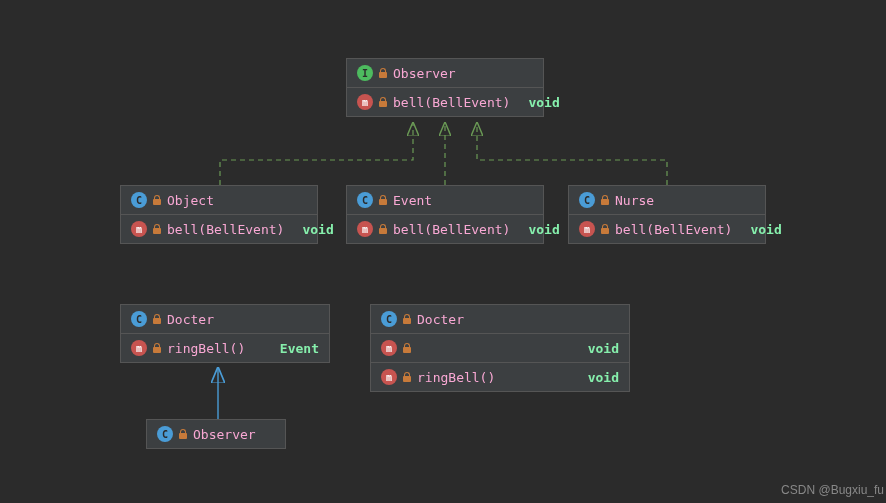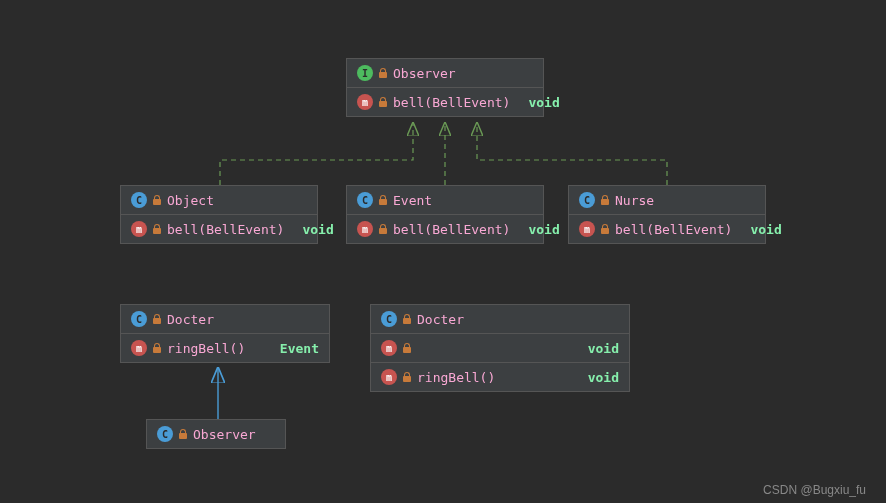--- a/index.html
+++ b/index.html
@@ -79,21 +79,21 @@
   position: absolute;
   top: 0;
   left: 0;
   width: 886px;
   height: 503px;
   pointer-events: none;
 }
 .watermark {
   position: absolute;
   bottom: 6px;
-  right: 20px;
+  right: 2px;
   color: #888;
   font-size: 12px;
   font-family: sans-serif;
 }
 </style>
 </head>
 <body>
 
 <svg class="connectors">
   <defs>

